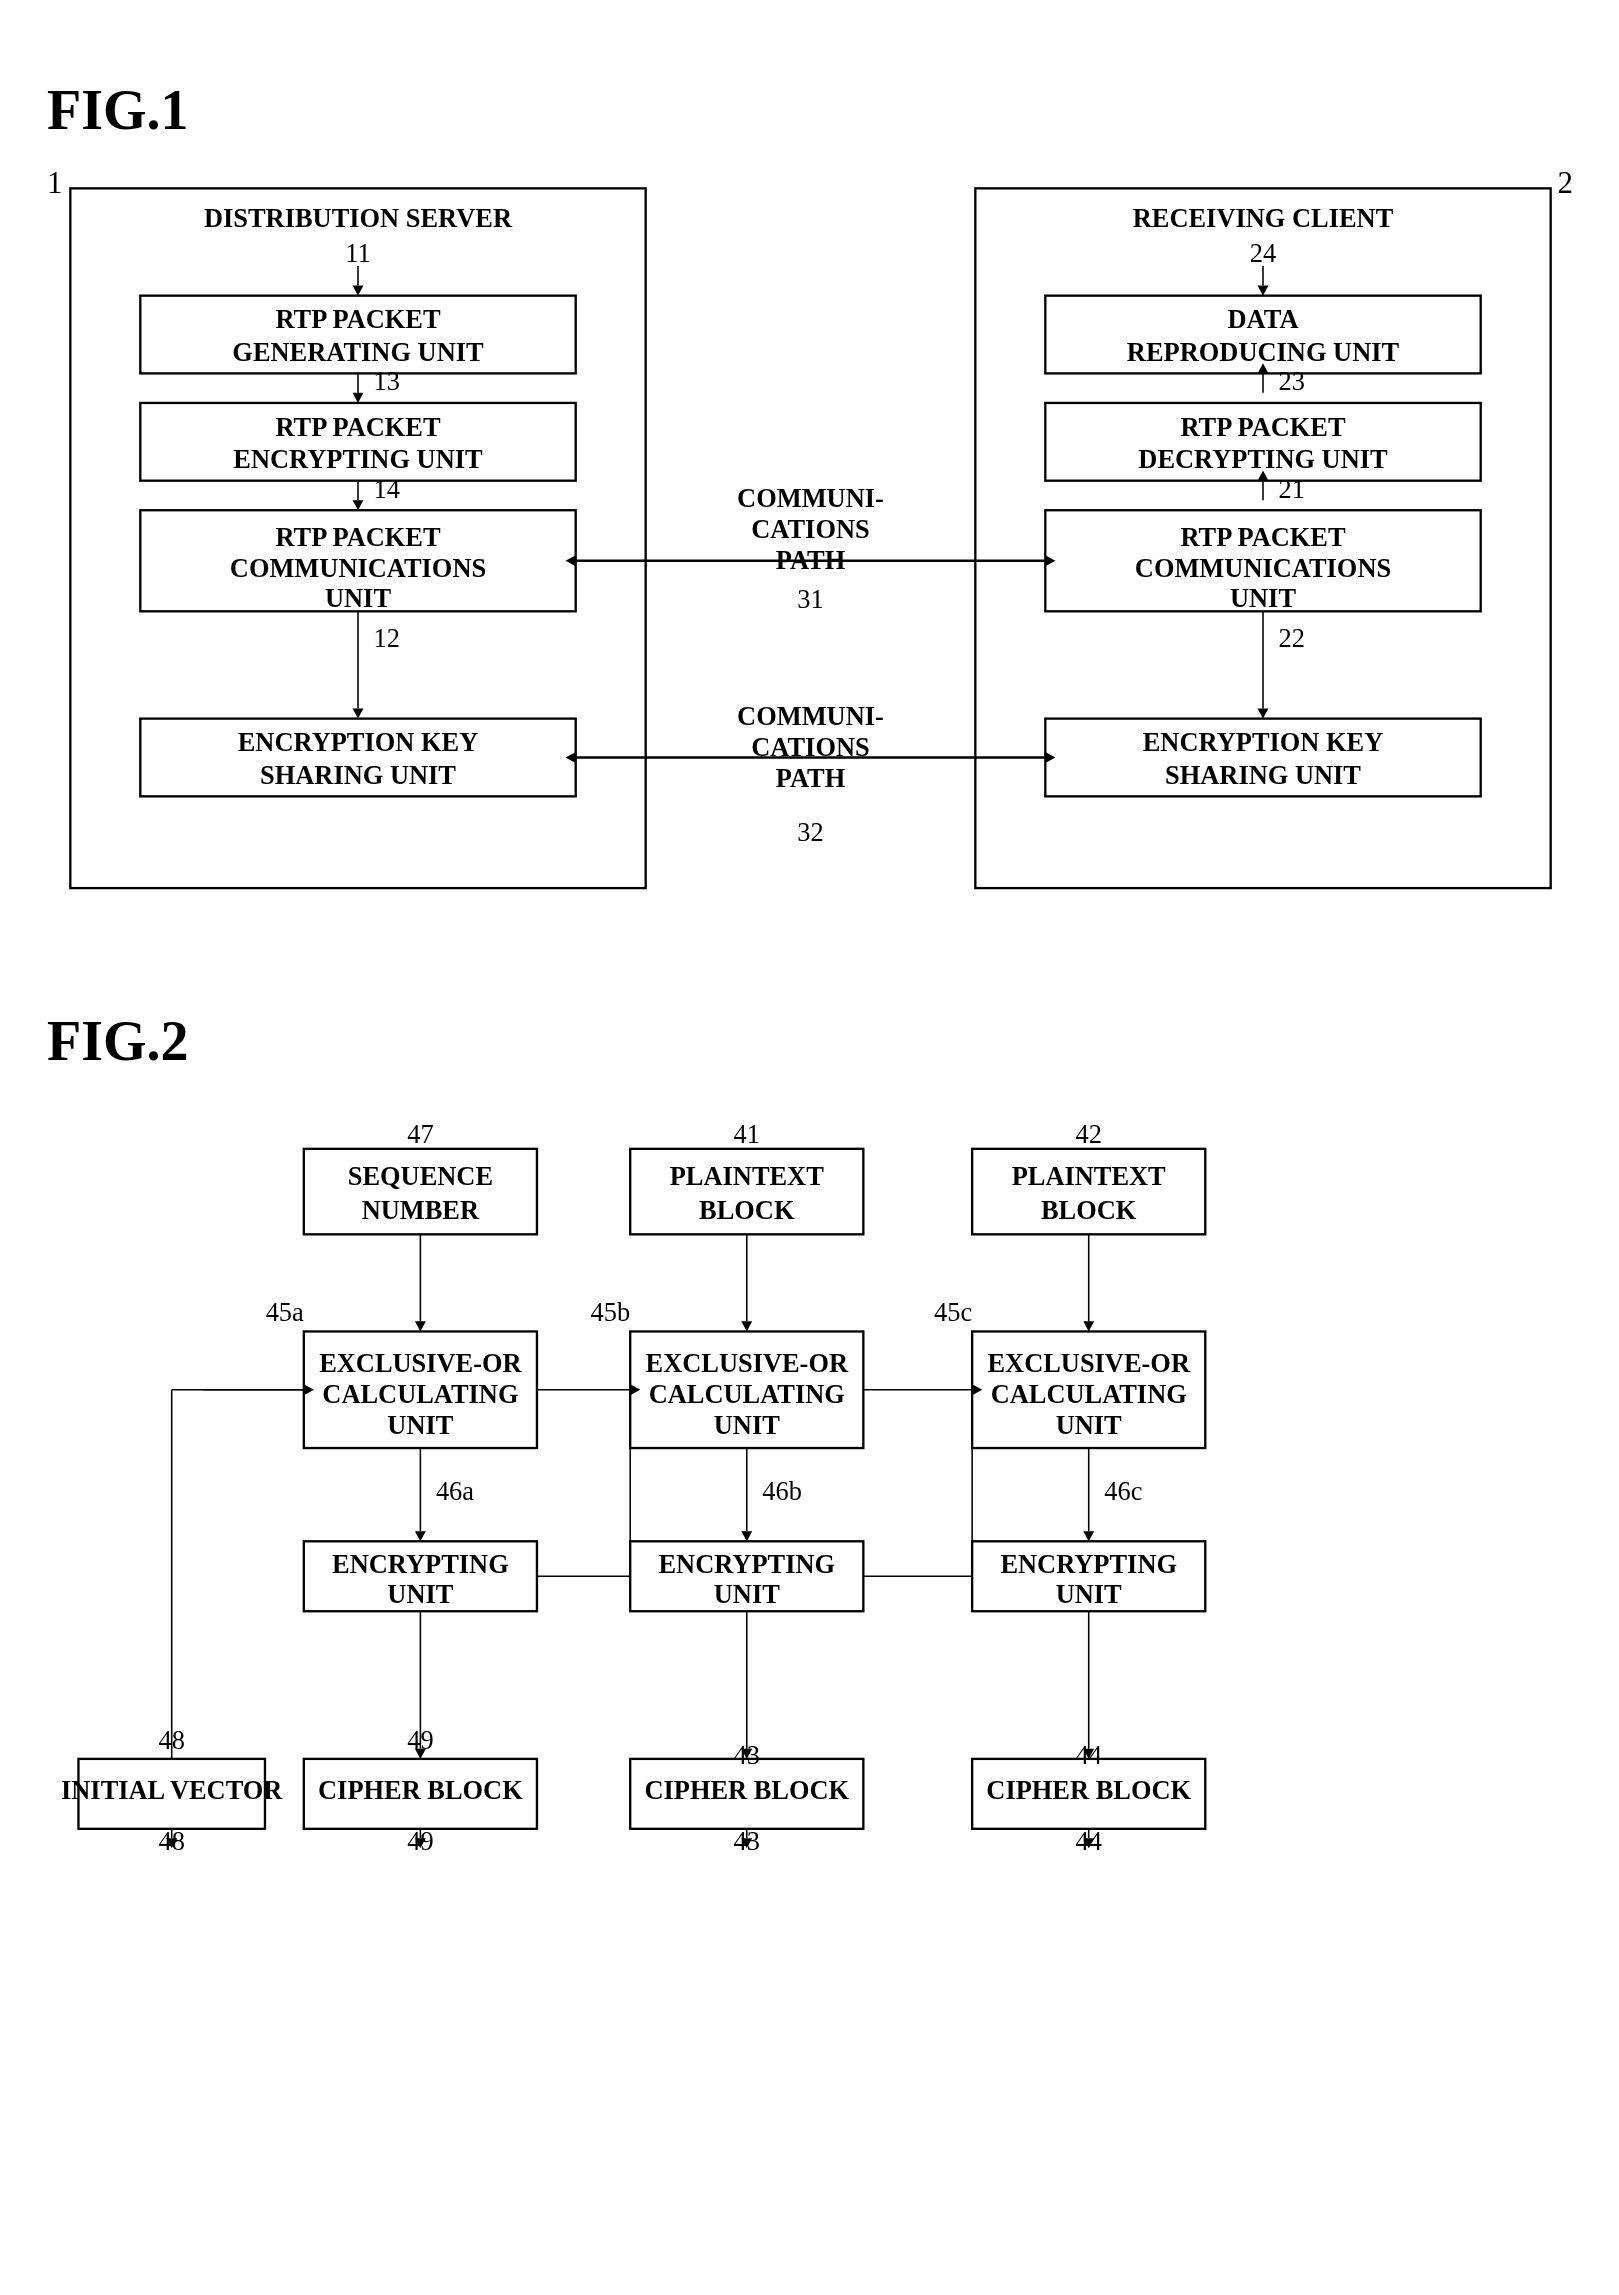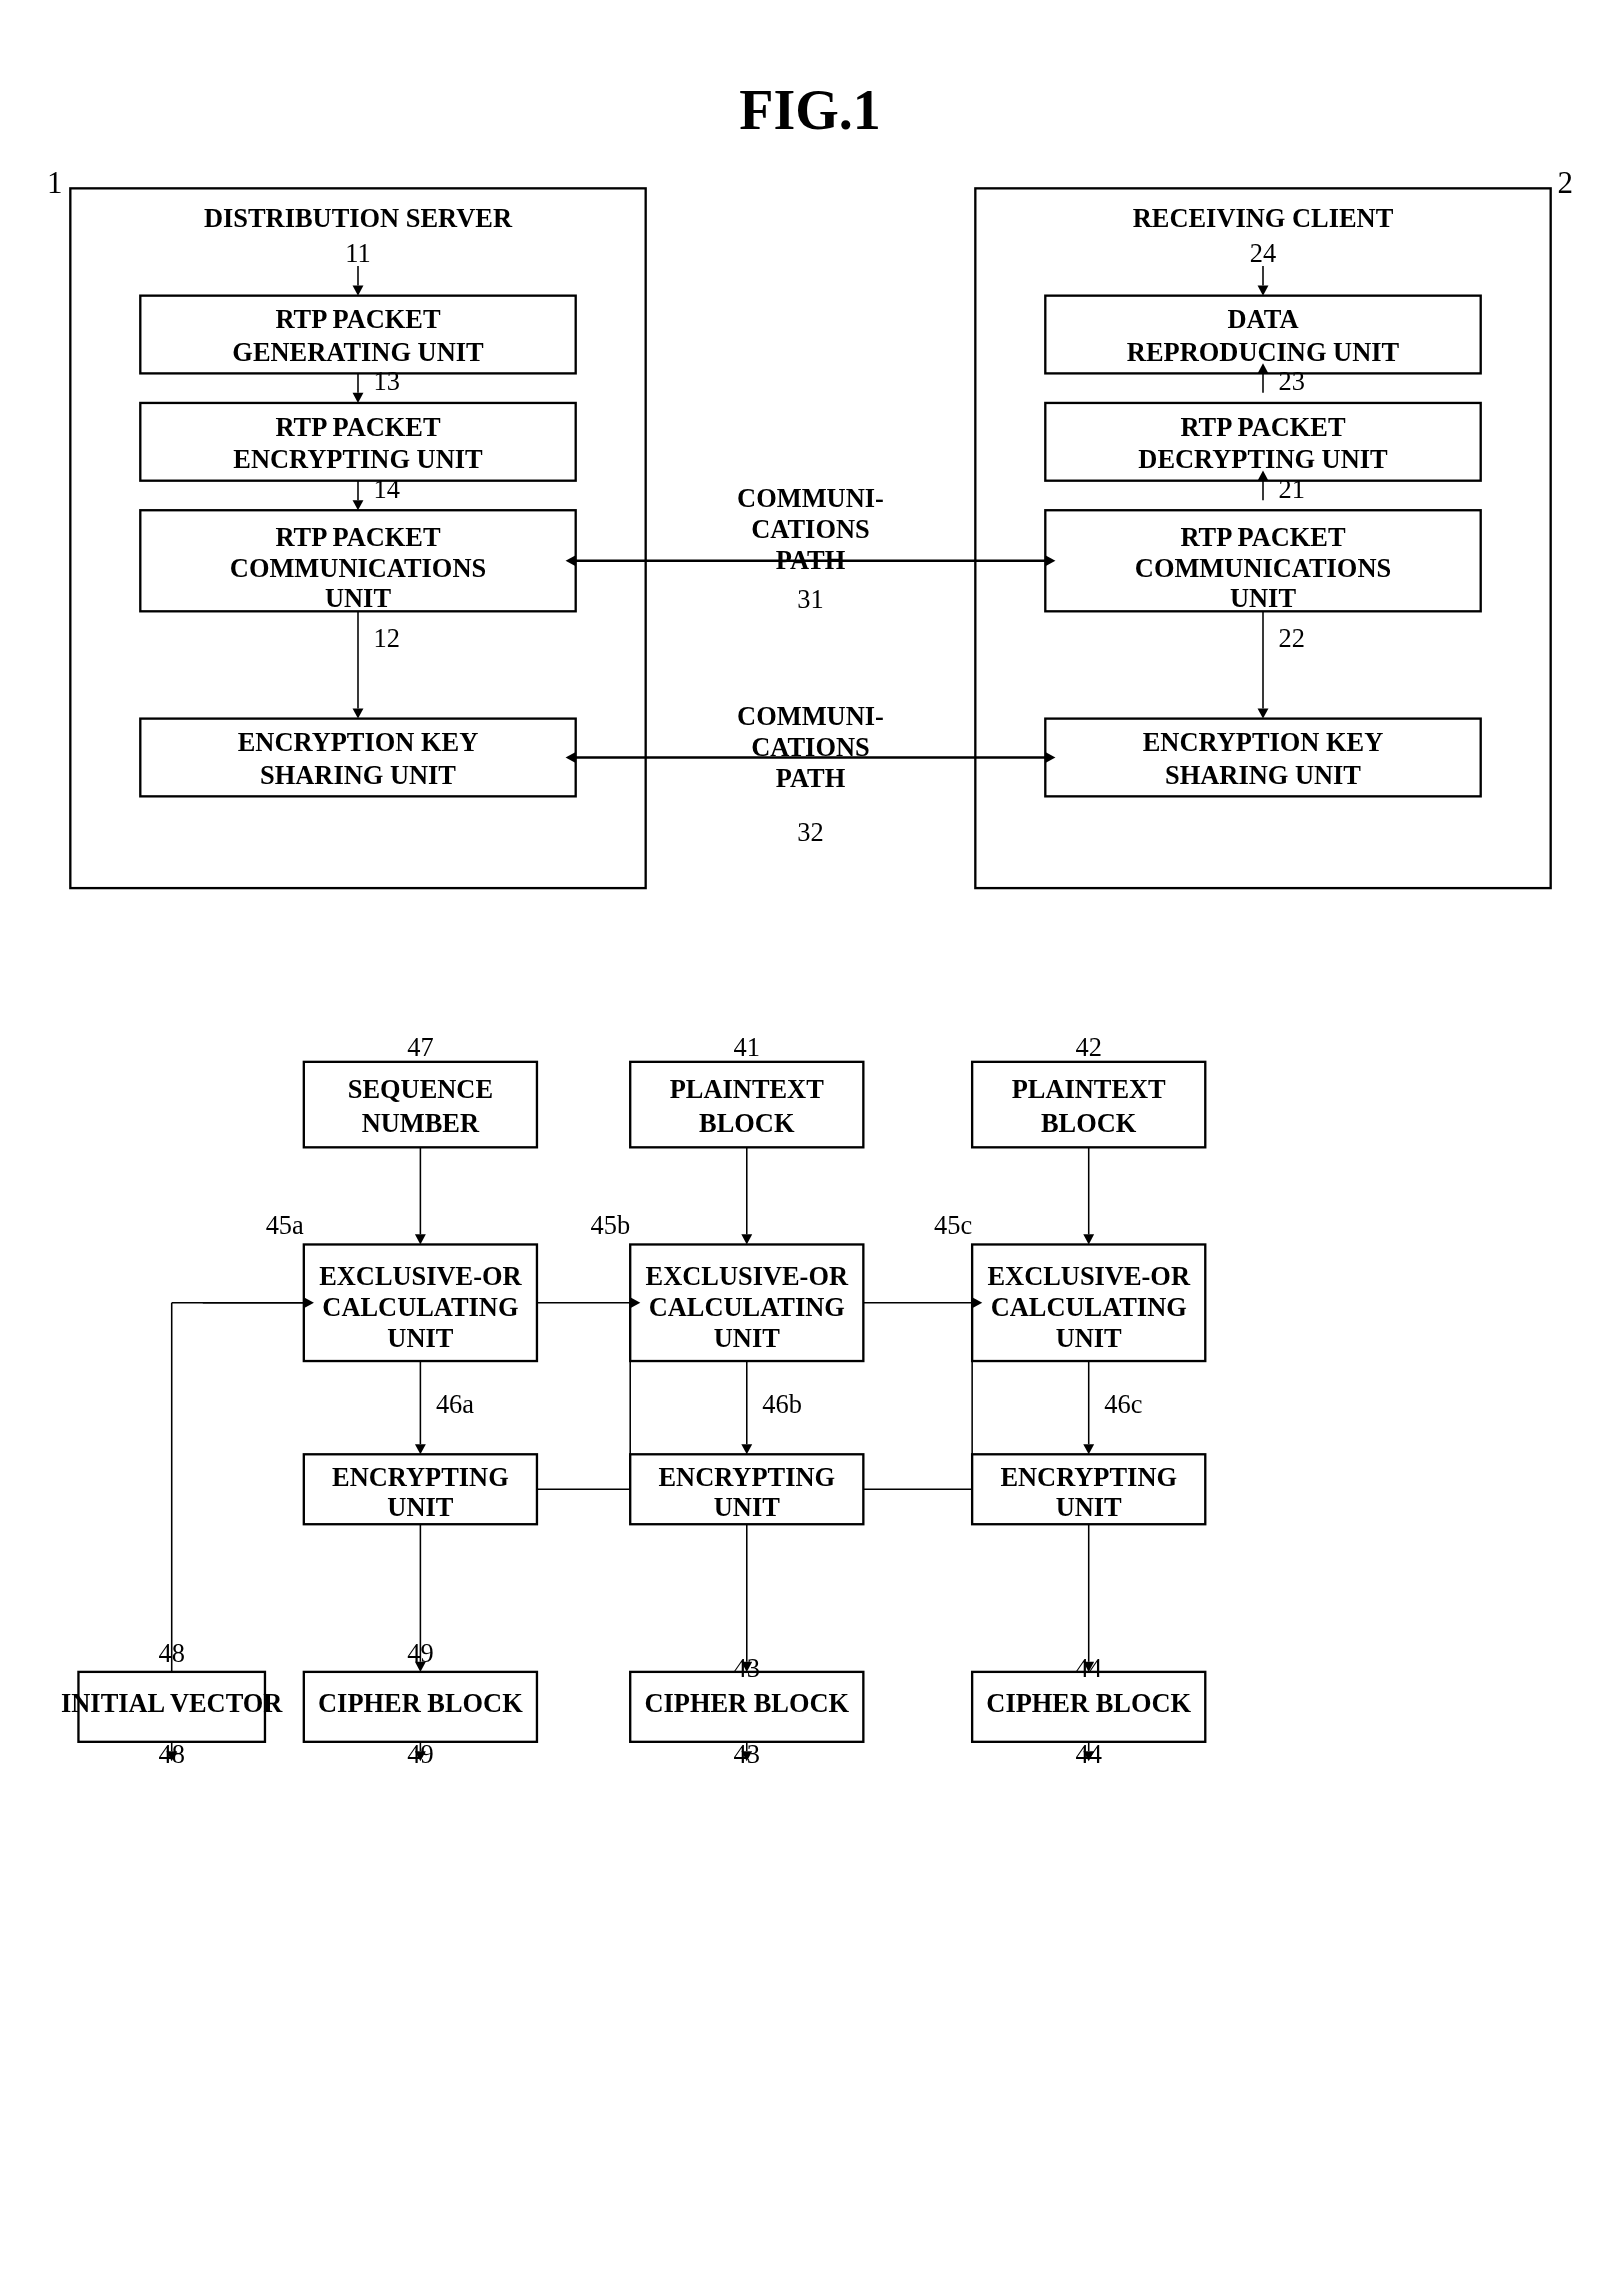--- a/index.html
+++ b/index.html
@@ -7,21 +7,20 @@
       background: #fff;
       font-family: 'Times New Roman', Times, serif;
       width: 1620px;
       min-height: 2295px;
       padding: 31px 47px;
       color: #000;
     }
 
     
     .fig-title {
-      text-align: center;
       font-size: 56px;
       font-weight: bold;
       margin-bottom: 23px;
     }
 
     
     .fig1-container {
       position: relative;
       width: 100%;
       margin-bottom: 78px;
@@ -157,20 +156,21 @@
 
       <line x1="680" y1="762" x2="1284" y2="762" stroke="#000" stroke-width="3"></line>
       <polygon points="680,755 680,769 667,762" fill="#000"></polygon>
       <polygon points="1284,755 1284,769 1297,762" fill="#000"></polygon>
 
     </svg>
   </div>
 </div>
 
 <div class="section-wrapper">
+  <div class="fig-title">FIG.2</div>
 
   <svg width="1527" height="917" viewBox="0 0 1964 1180" xmlns="http://www.w3.org/2000/svg">
 
     <text x="480" y="60" text-anchor="middle" font-size="34" font-family="Times New Roman">47</text>
 
     <text x="900" y="60" text-anchor="middle" font-size="34" font-family="Times New Roman">41</text>
 
     <text x="1340" y="60" text-anchor="middle" font-size="34" font-family="Times New Roman">42</text>
 
     <rect x="330" y="68" width="300" height="110" fill="none" stroke="#000" stroke-width="3"></rect>

